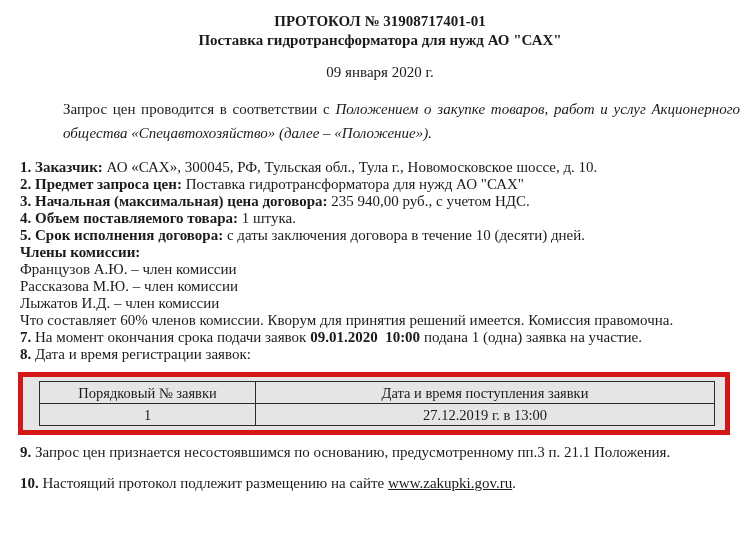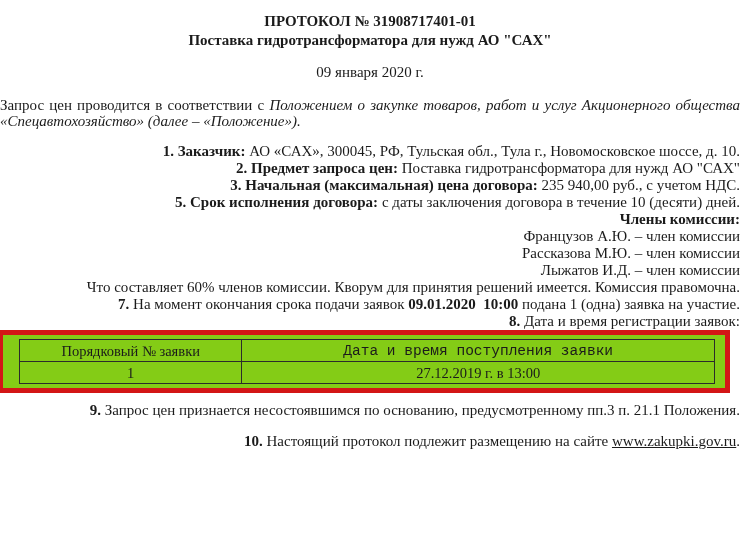--- a/index.html
+++ b/index.html
@@ -5,75 +5,76 @@
   html, body {
     margin: 0;
     padding: 0;
     background: #ffffff;
   }
   .page {
     position: relative;
     width: 750px;
     height: 544px;
     box-sizing: border-box;
-    padding: 6px 10px 0 0;
+    padding: 6px 10px 0 20px;
     background: #ffffff;
     color: #1b1b1b;
     font-family: "Liberation Serif", "DejaVu Serif", serif;
     font-size: 15px;
     line-height: 17px;
     overflow: hidden;
   }
   .title-block {
     margin-top: 6px;
     text-align: center;
     font-weight: bold;
     line-height: 18.5px;
   }
   .date-line {
     margin-top: 15px;
     text-align: center;
   }
   .intro {
     margin-top: 16px;
     text-align: justify;
-    line-height: 16px;
+    line-height: 24px;
+    margin-left: 43px;
   }
   .intro .it { font-style: italic; }
   .body-block {
     margin-top: 14px;
   }
-  .line { white-space: normal; text-align: right; }
+  .line { white-space: normal; }
   .just { text-align: justify; }
   b, .b { font-weight: bold; }
   .highlight-box {
-    margin-top: 0;
+    margin-top: 9px;
     margin-left: -2px;
     margin-right: 10px;
     border: 5px solid #d31616;
     padding: 4px 10px 4px 16px;
-    background: #84cc16;
+    background: #e5e5e5;
   }
   table.reg-table {
     width: 100%;
     border-collapse: collapse;
     font-size: 14.5px;
   }
   table.reg-table th,
   table.reg-table td {
     border: 1px solid #2b2b2b;
     font-weight: normal;
     text-align: center;
     padding: 1px 4px;
     height: 19px;
     line-height: 18px;
   }
   .col-num { width: 32%; }
-  .col-date { width: 68%; font-family: Liberation Mono, monospace; }
-  .item9 { margin-top: 9px; margin-left: 31px; }
+  .col-date { width: 68%; }
+  .item9 { margin-top: 9px; }
   .item10 { margin-top: 14px; }
   .doc-link {
     color: #1b1b1b;
     text-decoration: underline;
     cursor: pointer;
   }
 </style>
 </head>
 <body>
 
@@ -89,20 +90,21 @@
   <div class="intro"><span>Запрос цен проводится в соответствии с </span><span class="it">Положением о закупке товаров, работ и услуг Акционерного общества «Спецавтохозяйство» (далее – «Положение»).</span></div>
 
   <div class="body-block">
 
     <div class="line"><b>1. Заказчик:</b><span> АО «САХ», 300045, РФ, Тульская обл., Тула г., Новомосковское шоссе, д. 10.</span></div>
 
     <div class="line"><b>2. Предмет запроса цен:</b><span> Поставка гидротрансформатора для нужд АО "САХ"</span></div>
 
     <div class="line"><b>3. Начальная (максимальная) цена договора:</b><span> 235 940,00 руб., с учетом НДС.</span></div>
 
+    <div class="line"><b>4. Объем поставляемого товара:</b><span> 1 штука.</span></div>
 
     <div class="line"><b>5. Срок исполнения договора:</b><span> с даты заключения договора в течение 10 (десяти) дней.</span></div>
 
 
 
     <div class="line b">Члены комиссии:</div>
 
     <div class="line">Французов А.Ю. – член комиссии</div>
     <div class="line">Рассказова М.Ю. – член комиссии</div>
     <div class="line">Лыжатов И.Д. – член комиссии</div>

